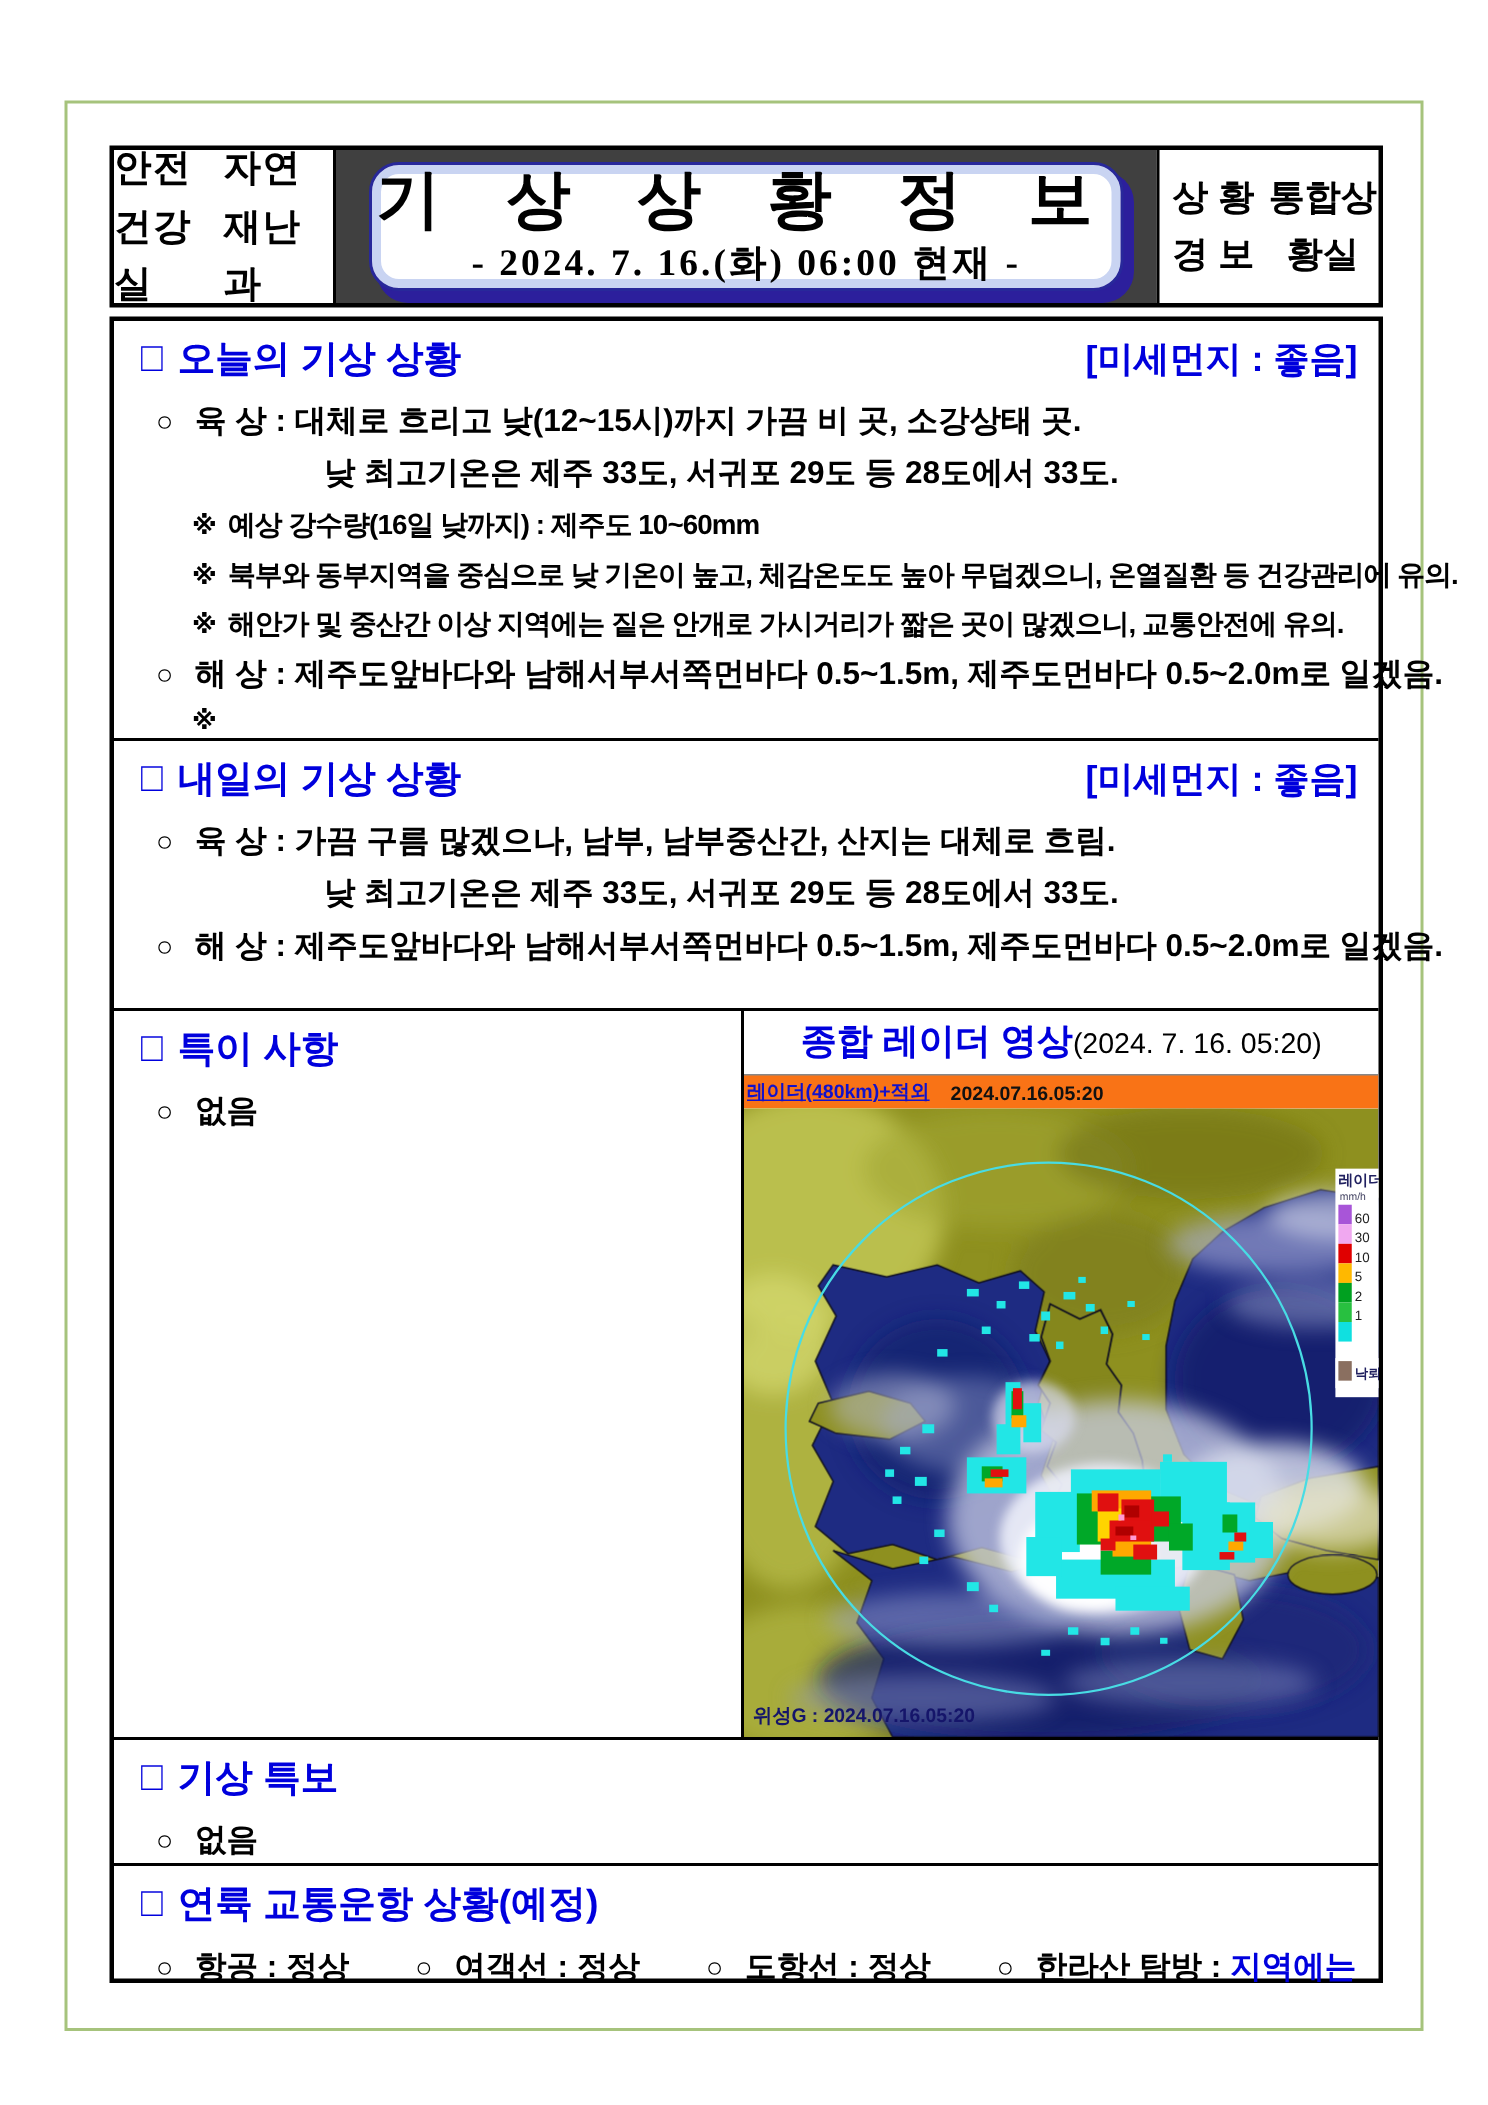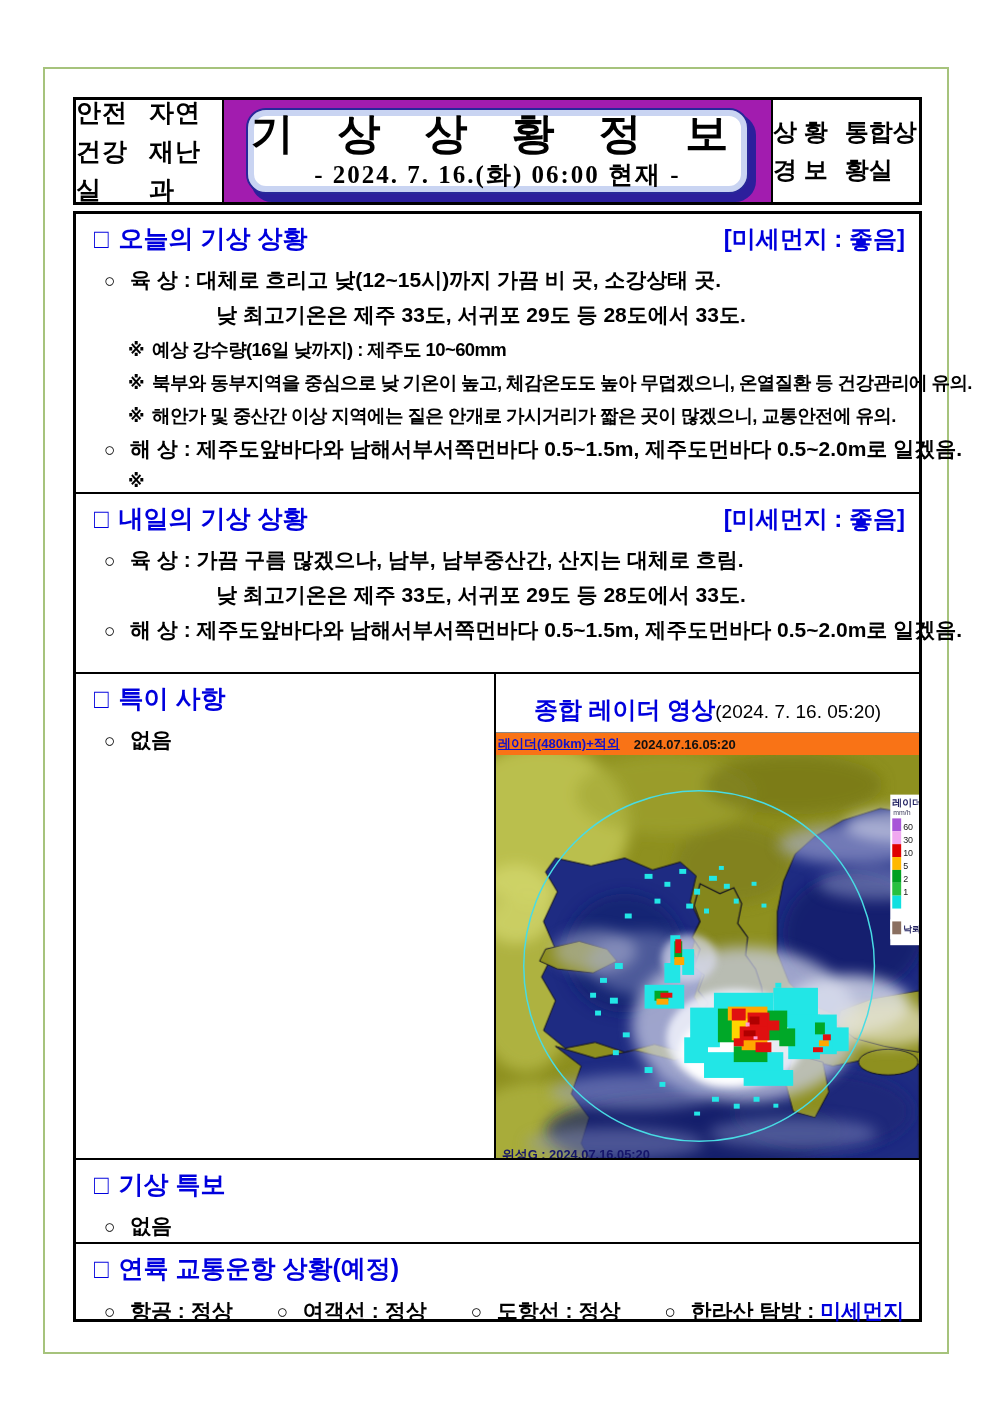--- a/index.html
+++ b/index.html
@@ -3,22 +3,22 @@
 <meta charset="utf-8">
 <style>
   html,body{margin:0;padding:0;background:#ffffff;}
   body{width:992px;height:1403px;position:relative;font-family:"Liberation Sans","DejaVu Sans",sans-serif;color:#000;}
   .frame{position:absolute;left:43px;top:67px;width:906px;height:1287px;border:2px solid #a6c37c;box-sizing:border-box;background:#fff;}
 
   
   .hdr{position:absolute;left:28px;top:28px;width:849px;height:108px;border:3px solid #000;box-sizing:border-box;display:flex;}
   .hdr-cell{display:flex;justify-content:center;align-items:center;box-sizing:border-box;}
   .hdr-left{width:148px;border-right:2px solid #000;font-size:25px;font-weight:bold;line-height:1.55;letter-spacing:1px;}
-  .hdr-right{width:148px;border-left:2px solid #000;font-size:24px;font-weight:bold;line-height:1.6;}
-  .hdr-mid{flex:1;background:#a21caf;justify-content:center;}
+  .hdr-right{width:148px;border-left:2px solid #000;font-size:24px;font-weight:bold;line-height:1.6;text-align:center;}
+  .hdr-mid{flex:1;background:#404040;justify-content:center;}
   .title-box{width:92%;height:84%;background:#fff;border:2px solid #28289a;border-radius:20px;
     box-shadow:inset 0 0 0 6px #c9d4f2, 6px 7px 0 1px #2c1f9c;
     display:flex;flex-direction:column;justify-content:center;align-items:center;box-sizing:border-box;}
   .main-title{font-size:43px;font-weight:bold;letter-spacing:16px;line-height:1.05;white-space:nowrap;}
   .sub-title{font-family:"Liberation Serif","DejaVu Serif",serif;font-size:25px;font-weight:bold;letter-spacing:2px;white-space:nowrap;margin-top:2px;}
 
   
   .main{position:absolute;left:28px;top:142px;width:849px;border:3px solid #000;box-sizing:border-box;}
   .sec{box-sizing:border-box;padding:6px 10px 4px 10px;}
   .sec + .sec{border-top:2px solid #000;}
@@ -33,21 +33,21 @@
   .line{display:flex;align-items:baseline;font-weight:bold;font-size:21px;white-space:nowrap;margin:7px 0 0 0;}
   .line .mk{width:26px;flex:none;font-size:19px;}
   .b{padding-left:18px;}
   .cont{padding-left:130px;}
   .note{padding-left:42px;font-size:18.5px;letter-spacing:-0.6px;margin-top:8px;}
   .note .mk{width:24px;flex:none;font-size:17px;}
 
   
   .s3-left{width:420px;border-right:2px solid #000;box-sizing:border-box;padding:6px 10px;}
   .s3-right{flex:1;box-sizing:border-box;display:flex;flex-direction:column;overflow:hidden;}
-  .radar-title{display:flex;justify-content:center;align-items:baseline;padding:20px 2px 6px 2px;white-space:nowrap;}
+  .radar-title{display:flex;justify-content:center;align-items:baseline;padding:4px 2px 6px 2px;white-space:nowrap;}
   .radar-title .rt1{color:#0000dd;font-weight:bold;font-size:24px;}
   .radar-title .rt2{color:#000;font-weight:normal;font-size:19px;}
   .radar-wrap{flex:1;display:flex;flex-direction:column;}
   .radar-bar{height:22px;background:#f97316;display:flex;align-items:center;font-size:13px;font-weight:bold;white-space:nowrap;flex:none;border-top:1px solid #888;}
   .radar-bar .rb1{color:#1111cc;text-decoration:underline;margin-left:2px;}
   .radar-bar .rb2{color:#111;margin-left:14px;}
   .radar-svg{display:block;flex:1;}
 
   
   .t-row{display:flex;align-items:baseline;font-weight:bold;font-size:21px;white-space:nowrap;padding-left:18px;margin-top:8px;gap:0 44px;}
@@ -369,19 +369,19 @@
           <span class="t-val">정상</span>
         </span>
         <span class="t-item">
           <span class="mk">○</span>
           <span>도항선 :</span>
           <span class="t-val">정상</span>
         </span>
         <span class="t-item">
           <span class="mk">○</span>
           <span>한라산 탐방 :</span>
-          <span class="t-val blue">미세먼지</span>
+          <span class="t-val blue">지역에는</span>
         </span>
       </div>
     </div>
 
   </div>
 </div>
 
 </body></html>

